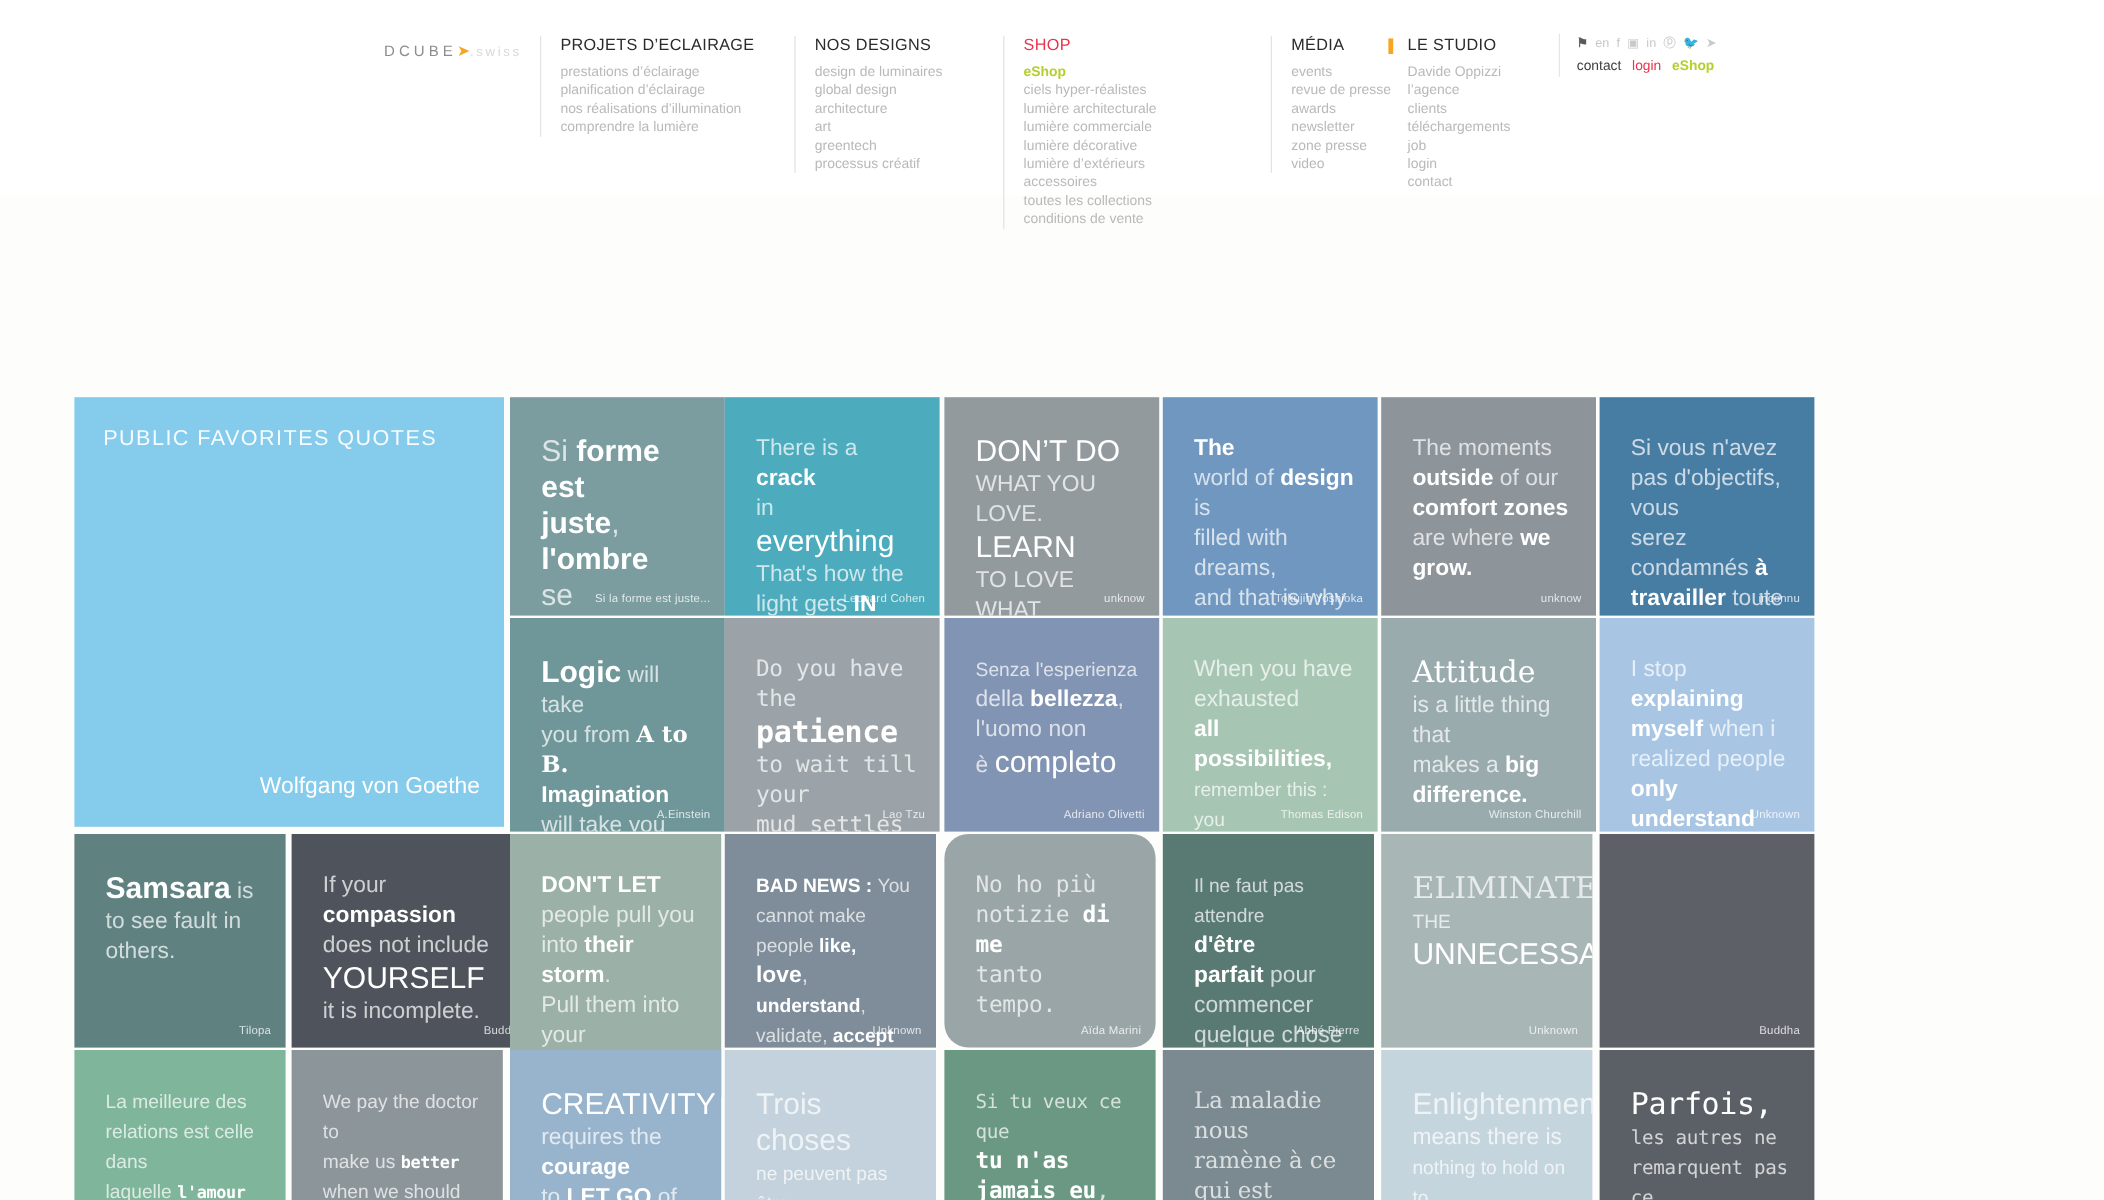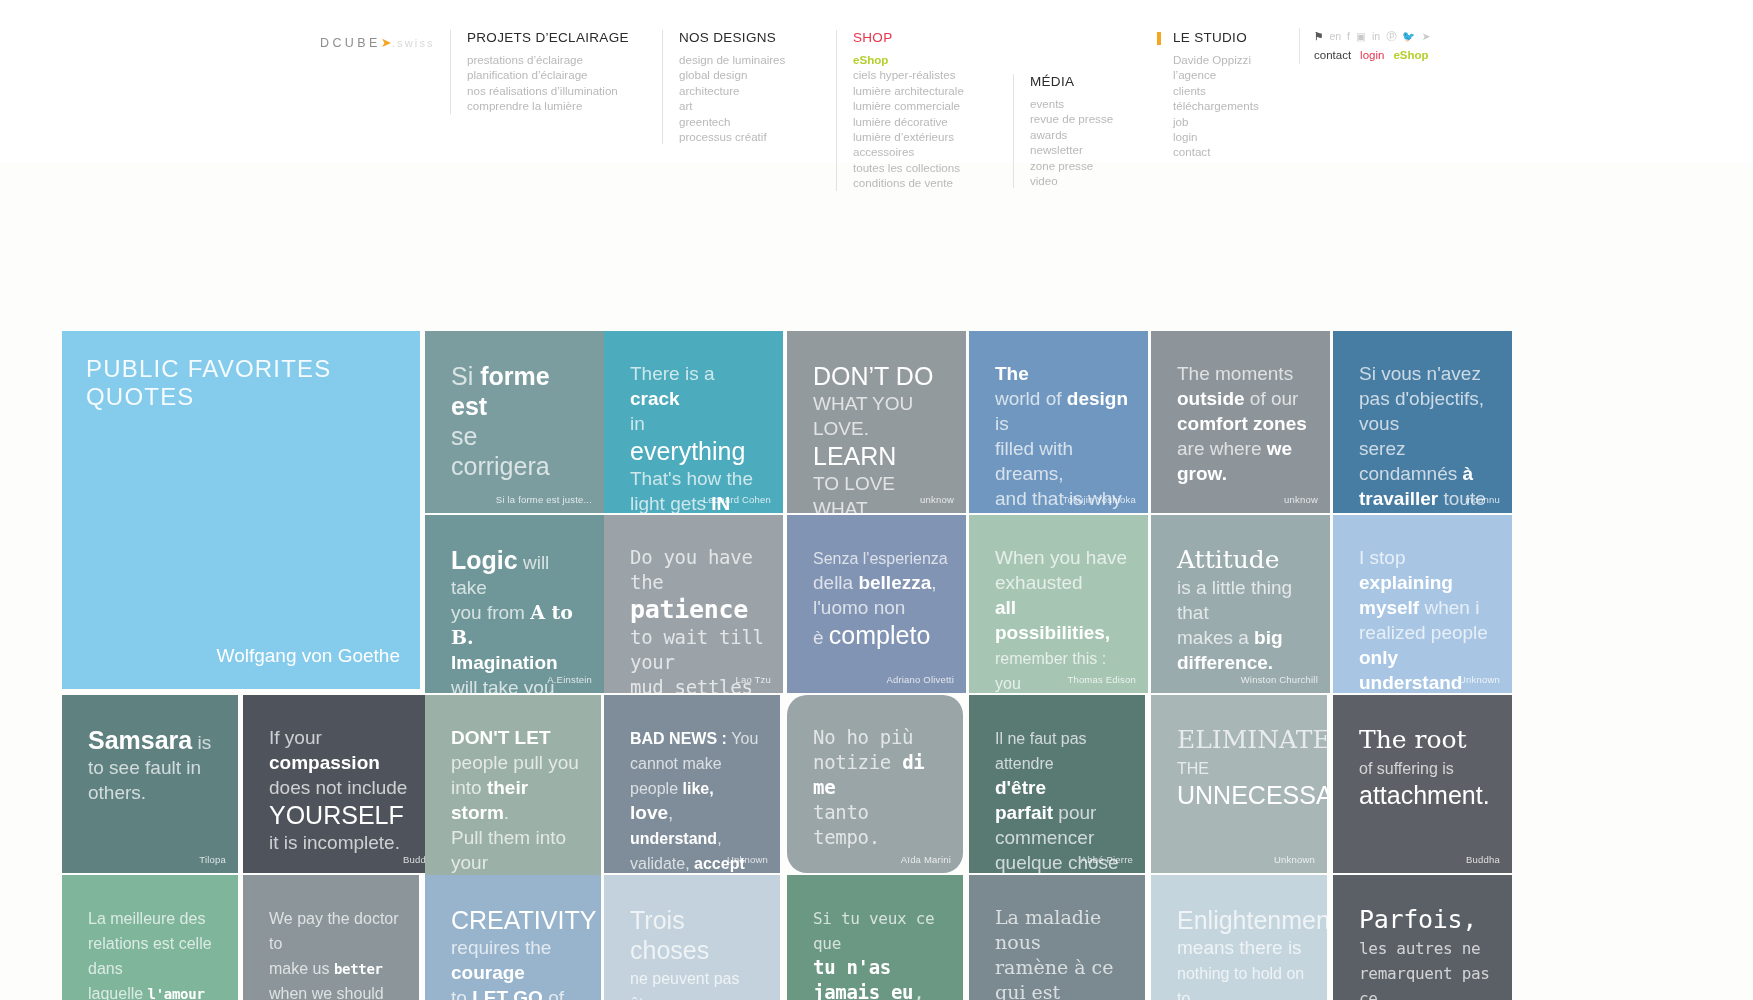--- a/index.html
+++ b/index.html
@@ -80,21 +80,21 @@
   .sm{font-size:16px;line-height:21px;}
   .dim{color:rgba(255,255,255,.72);}
   .mono{font-family:"DejaVu Sans Mono", monospace;font-size:14px;line-height:20px;letter-spacing:-.3px;}
   .mono .b{font-family:"DejaVu Sans Mono", monospace;}
   .serif{font-family:"DejaVu Serif", serif;}
 
   
   .hero{}
   .hero .hero-title{
     position:absolute;left:24px;top:24px;
-    font-size:24px;letter-spacing:1.2px;
+    font-size:18px;letter-spacing:1.2px;
     color:rgba(255,255,255,.92);font-weight:300;
   }
   .hero .hero-attr{
     position:absolute;right:20px;bottom:22px;
     font-size:19px;color:#ffffff;font-weight:300;
   }
 </style>
 </head>
 <body>
 
@@ -125,21 +125,21 @@
       <div class="lnk eshop">eShop</div>
       <div class="lnk">ciels hyper-réalistes</div>
       <div class="lnk">lumière architecturale</div>
       <div class="lnk">lumière commerciale</div>
       <div class="lnk">lumière décorative</div>
       <div class="lnk">lumière d’extérieurs</div>
       <div class="lnk">accessoires</div>
       <div class="lnk">toutes les collections</div>
       <div class="lnk">conditions de vente</div>
     </div>
-  <div class="navcol" id="nav3" style="left: 1013px; margin-top: 44px;">
+  <div class="navcol" id="nav3" style="left: 1059px;">
       <div class="cat">MÉDIA</div>
       <div class="lnk">events</div>
       <div class="lnk">revue de presse</div>
       <div class="lnk">awards</div>
       <div class="lnk">newsletter</div>
       <div class="lnk">zone presse</div>
       <div class="lnk">video</div>
     </div>
   <div class="navcol" id="nav4" style="left: 1157px; border-left: none; position: absolute; padding-left: 16px;">
       <span class="studio-mark"></span>
@@ -174,20 +174,21 @@
 
 <div class="board">
   <div class="tile hero" id="hero-tile" style="left: 62px; top: 168px; width: 358px; height: 358px; background: rgb(133, 203, 236);">
     <div class="hero-title">PUBLIC FAVORITES QUOTES</div>
     <div class="hero-attr">Wolfgang von Goethe</div>
   </div>
   <div id="tiles-container">
       <div class="tile" style="left: 425px; top: 168px; width: 179px; height: 182px; background: rgb(123, 157, 160);">
         <div class="body">
           <div class="lg"><span class="dim">Si </span><span class="b">forme est</span></div>
+          <div class="lg"><span class="b">juste</span><span class="dim">, </span><span class="b">l'ombre</span></div>
           <div class="lg"><span class="dim">se</span></div>
           <div class="lg"><span class="dim">corrigera </span></div>
         </div>
         <div class="attr">Si la forme est juste...</div>
       </div>
       <div class="tile" style="left: 604px; top: 168px; width: 179px; height: 182px; background: rgb(76, 171, 188); padding-left: 12px;">
         <div class="body">
           <div><span class="dim">There is a </span><span class="b">crack</span></div>
           <div><span class="dim">in </span><span class="lg">everything</span></div>
           <div><span class="dim">That's how the</span></div>
@@ -346,25 +347,20 @@
       </div>
       <div class="tile" style="left: 1151px; top: 532px; width: 176px; height: 178px; background: rgb(169, 182, 182);">
         <div class="body">
           <div><span class="lg serif dim">ELIMINATE</span></div>
           <div><span class="sm dim">THE</span></div>
           <div><span class="lg">UNNECESSARY</span></div>
         </div>
         <div class="attr">Unknown</div>
       </div>
       <div class="tile" style="left: 1333px; top: 532px; width: 179px; height: 178px; background: rgb(93, 97, 103);">
-        <div class="body">
-          <div><span class="lg serif">The root</span></div>
-          <div><span class="sm dim">of suffering is</span></div>
-          <div><span class="lg">attachment.</span></div>
-        </div>
         <div class="attr">Buddha</div>
       </div>
       <div class="tile" style="left: 62px; top: 712px; width: 176px; height: 180px; background: rgb(127, 182, 155);">
         <div class="body">
           <div><span class="dim sm">La meilleure des</span></div>
           <div><span class="dim sm">relations est celle dans</span></div>
           <div><span class="dim sm">laquelle </span><span class="b mono">l'amour que</span></div>
         </div>
       </div>
       <div class="tile" style="left: 243px; top: 712px; width: 176px; height: 180px; background: rgb(139, 149, 154);">

